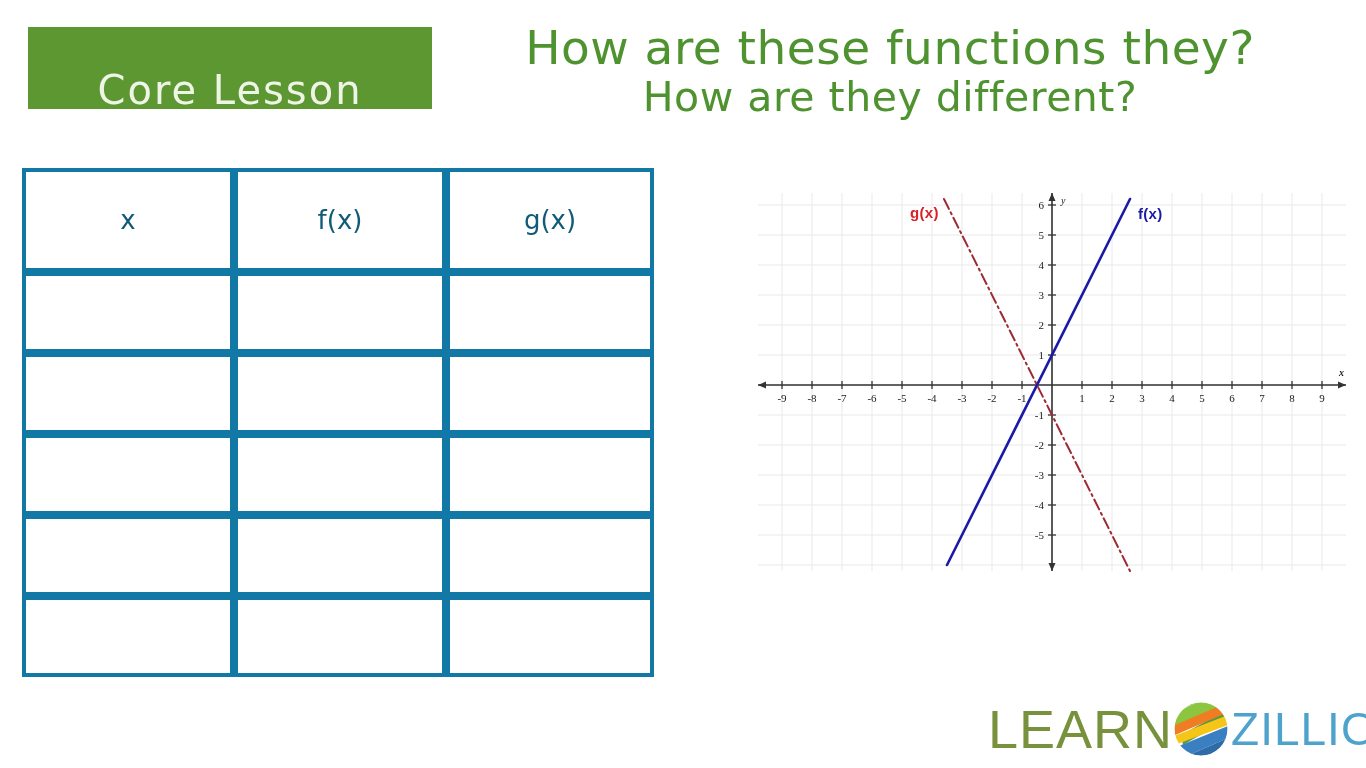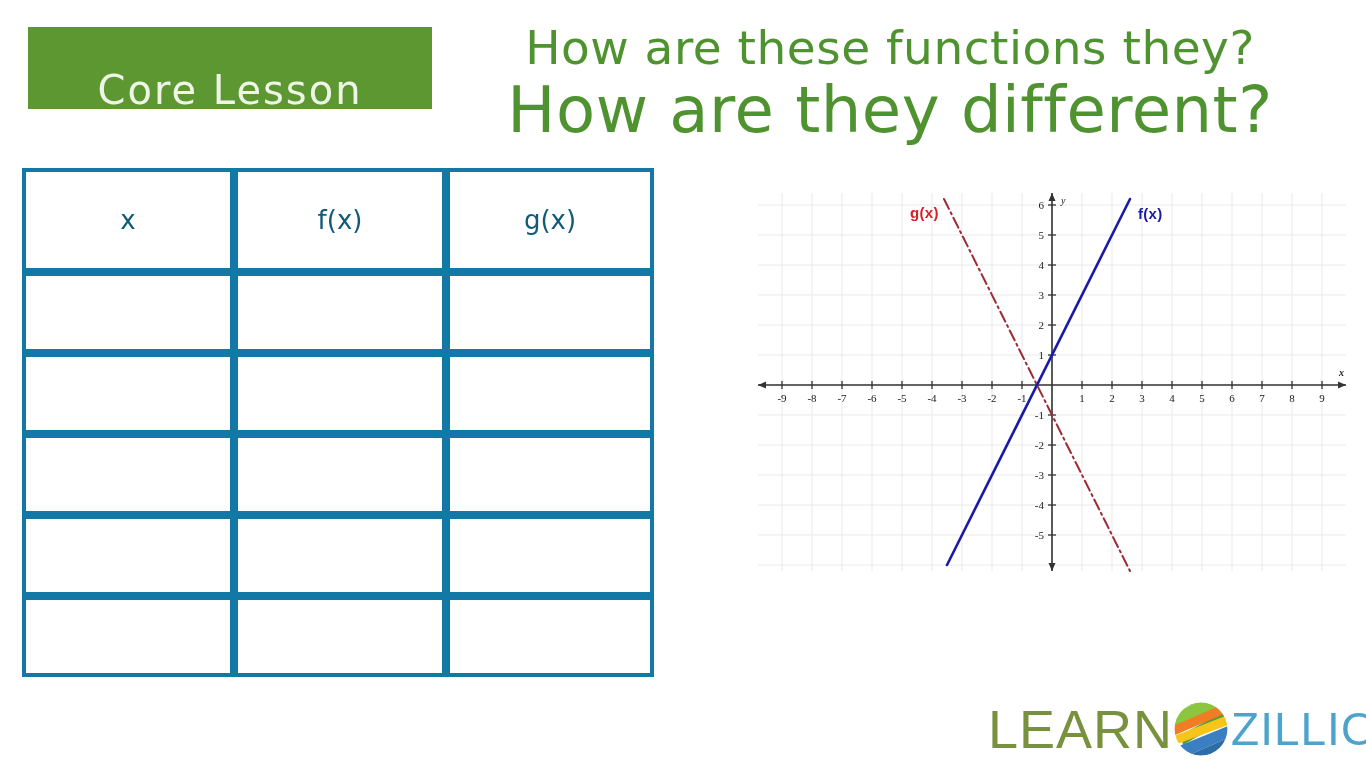--- a/index.html
+++ b/index.html
@@ -32,21 +32,21 @@
     position:absolute;left:440px;top:22px;width:900px;
     text-align:center;
     color:#4f9330;
     font-family:"DejaVu Sans",sans-serif;
     font-size:47px;
     line-height:1.12;
     letter-spacing:0.5px;
     font-weight:400;
   }
   .title-line{display:block;white-space:nowrap;}
-  .title-line.l2{font-size:64px;}
+  .title-line.l2{font-size:41px;}
 
   
   .fn-table{
     position:absolute;left:22px;top:168px;
     width:632px;height:458px;
     border-collapse:separate;
     border-spacing:0;
     table-layout:fixed;
   }
   .fn-table td{

